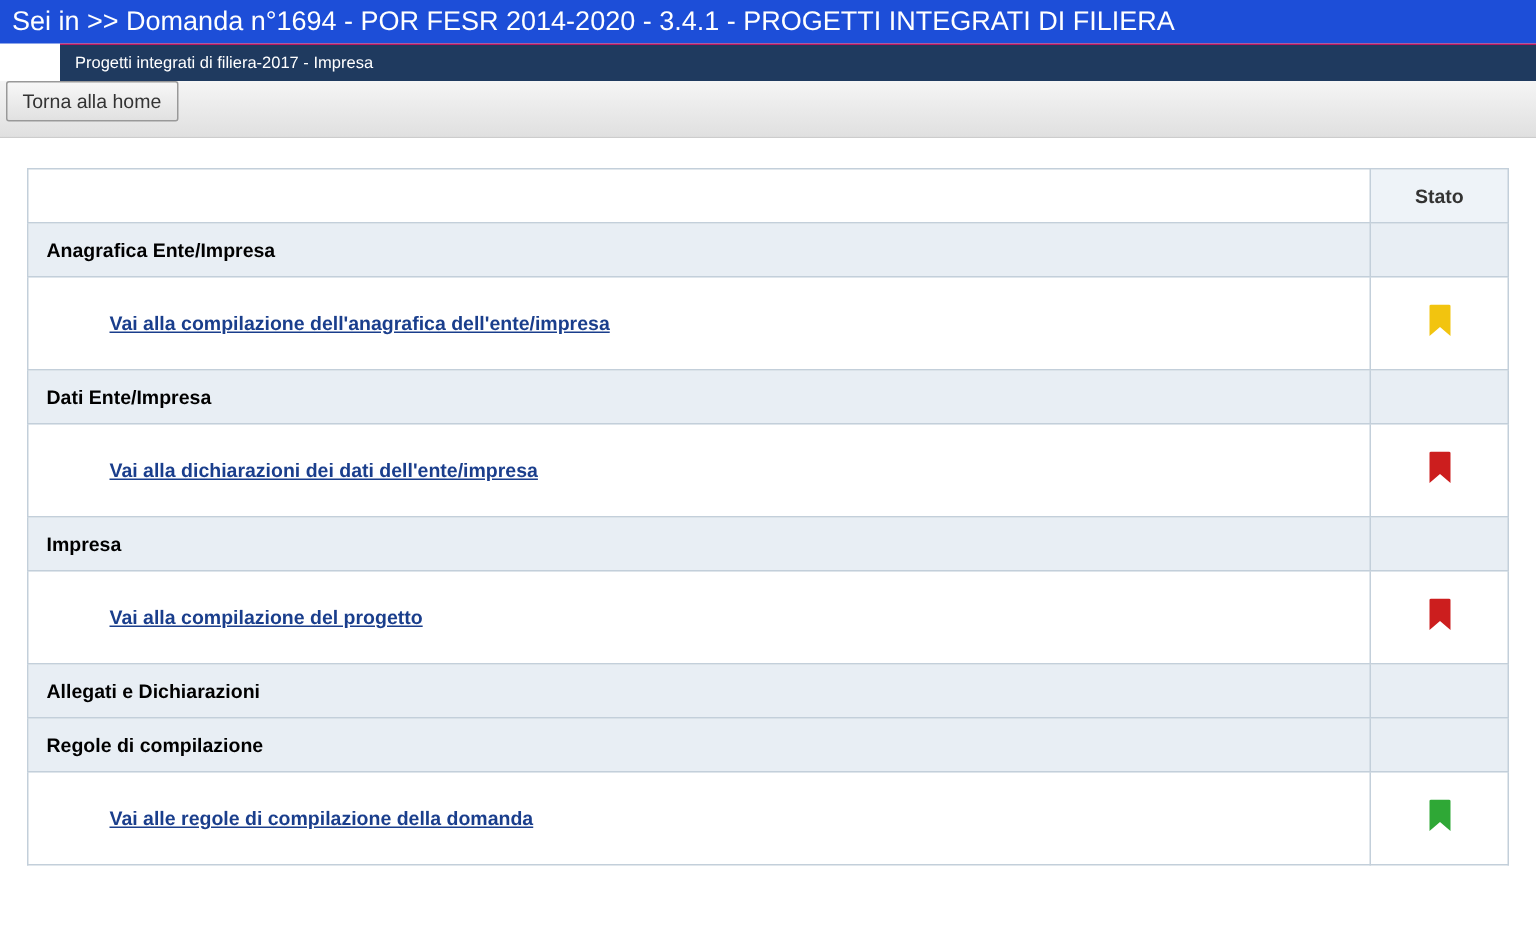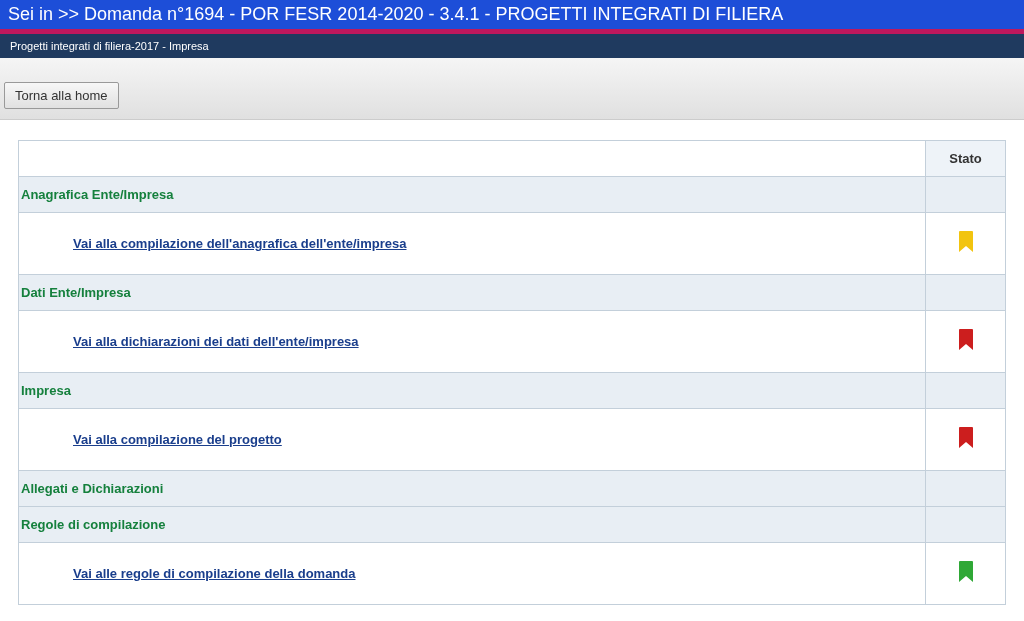--- a/index.html
+++ b/index.html
@@ -11,31 +11,32 @@
     }
     .header-bar {
       background: #1d4ed8;
       color: #ffffff;
       padding: 4px 8px;
       font-size: 18px;
       font-weight: 400;
     }
     .sub-header {
       background: #84cc16;
-      border-top: 5px solid #be185d;
+      border-top: 1px solid #be185d;
+      margin-left: 40px;
     }
     .sub-header-inner {
       background: #1f3a5f;
       color: #ffffff;
       font-size: 11px;
       padding: 6px 10px;
     }
     .toolbar-area {
       background: linear-gradient(to bottom, #f5f5f5, #e0e0e0);
-      padding: 24px 8px 10px 4px;
+      padding: 0 8px 10px 4px;
       border-bottom: 1px solid #ccc;
     }
     .btn {
       display: inline-flex;
       align-items: center;
       gap: 6px;
       background: linear-gradient(to bottom, #f7f7f7, #e1e1e1);
       border: 1px solid #999;
       border-radius: 2px;
       padding: 5px 10px;
@@ -62,36 +63,36 @@
       font-weight: bold;
       padding: 10px 8px;
       color: #333;
     }
     .data-table thead th:first-child {
       background: #ffffff;
     }
     .section-row td {
       background: #e8eef4;
       font-weight: bold;
-      color: #15803d;
-      padding: 10px 2px;
+      color: #000000;
+      padding: 10px 12px;
     }
     .link-row td {
       padding: 18px 8px;
       background: #ffffff;
     }
     .link-cell a {
       color: #1a3e8c;
       text-decoration: underline;
       font-weight: bold;
       font-size: 13px;
       margin-left: 46px;
     }
     .status-cell {
-      width: 80px;
+      width: 92px;
       text-align: center !important;
     }
     .bookmark-icon {
       display: inline-block;
       width: 16px;
       height: 22px;
       position: relative;
     }
     .bookmark-icon svg { width: 16px; height: 22px; display: block; margin: 0 auto;}
   </style>

